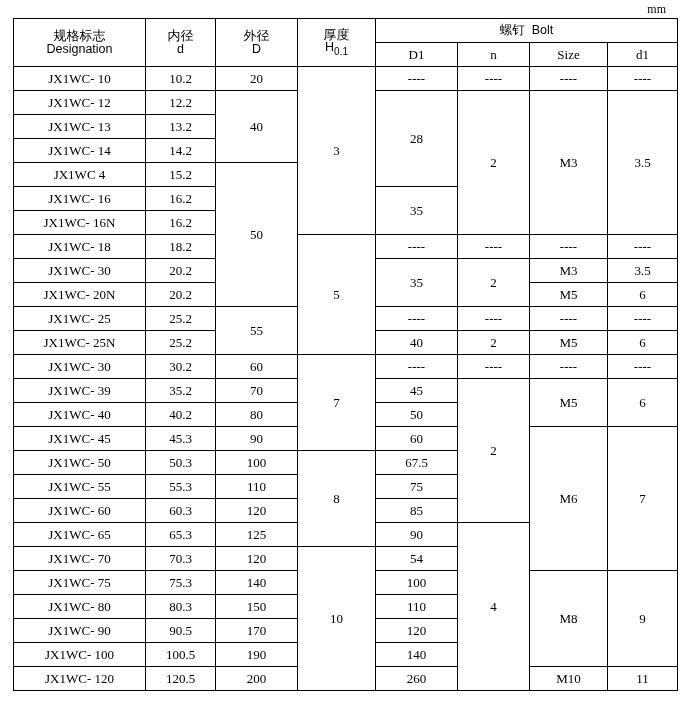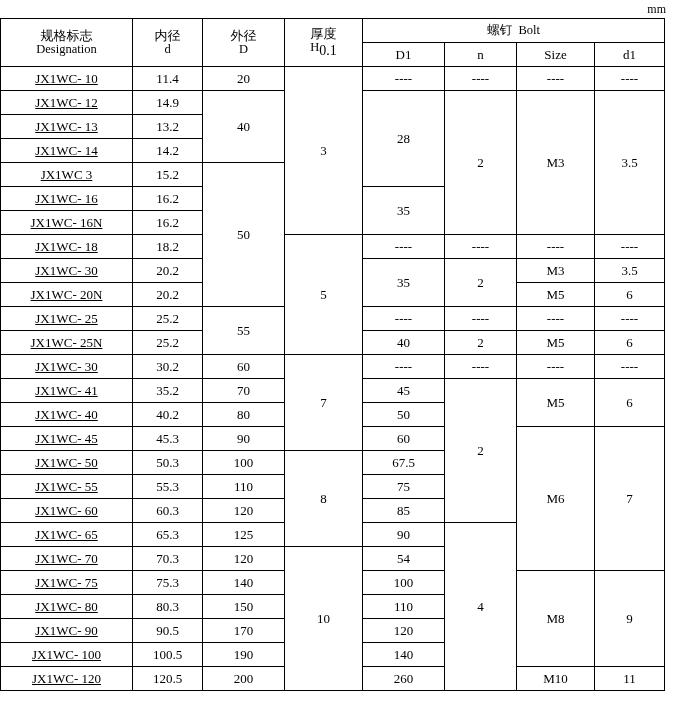--- a/index.html
+++ b/index.html
@@ -23,21 +23,21 @@
   .unit-label {
     position: absolute;
     top: 2px;
     right: 14px;
     font-size: 12px;
     font-family: "Liberation Serif", serif;
   }
   table.spec {
     position: absolute;
     top: 18px;
-    left: 0;
+    left: 13px;
     width: 664px;
     border-collapse: collapse;
     table-layout: fixed;
   }
   table.spec td, table.spec th {
     border: 1px solid #000000;
     text-align: center;
     vertical-align: middle;
     font-size: 13px;
     font-weight: normal;
@@ -47,31 +47,30 @@
     line-height: 1.05;
   }
   .hdr-cn {
     display: block;
     font-size: 13px;
     font-family: "Liberation Sans", sans-serif;
   }
   .hdr-en {
     display: block;
     font-size: 12.5px;
-    font-family: Liberation Serif, serif;
+    font-family: Liberation Sans, sans-serif;
   }
   .sub {
-    font-size: 14px;
+    font-size: 10px;
     vertical-align: sub;
   }
   td.desig {
     text-align: left;
     padding-left: 10px;
     font-size: 13px;
-    text-decoration: underline;
   }
   .col-desig { width: 132px; }
   .col-d     { width: 70px; }
   .col-D     { width: 82px; }
   .col-H     { width: 78px; }
   .col-D1    { width: 82px; }
   .col-n     { width: 72px; }
   .col-size  { width: 78px; }
   .col-d1    { width: 70px; }
   .hdr-row1 td { height: 30px; }
@@ -120,47 +119,47 @@
       <tr class="hdr-row2">
         <td>D1</td>
         <td>n</td>
         <td>Size</td>
         <td>d1</td>
       </tr>
     </thead>
     <tbody id="tbody">
         <tr>
           <td class="desig">JX1WC- 10</td>
-          <td>11.4</td>
+          <td>10.2</td>
           <td>20</td>
           <td rowspan="7">3</td>
           <td>----</td>
           <td>----</td>
           <td>----</td>
           <td>----</td>
         </tr>
         <tr>
           <td class="desig">JX1WC- 12</td>
-          <td>14.9</td>
+          <td>12.2</td>
           <td rowspan="3">40</td>
           <td rowspan="4">28</td>
           <td rowspan="6">2</td>
           <td rowspan="6">M3</td>
           <td rowspan="6">3.5</td>
         </tr>
         <tr>
           <td class="desig">JX1WC- 13</td>
           <td>13.2</td>
         </tr>
         <tr>
           <td class="desig">JX1WC- 14</td>
           <td>14.2</td>
         </tr>
         <tr>
-          <td class="desig">JX1WC 3</td>
+          <td class="desig">JX1WC 4</td>
           <td>15.2</td>
           <td rowspan="6">50</td>
         </tr>
         <tr>
           <td class="desig">JX1WC- 16</td>
           <td>16.2</td>
           <td rowspan="2">35</td>
         </tr>
         <tr>
           <td class="desig">JX1WC- 16N</td>
@@ -210,21 +209,21 @@
           <td class="desig">JX1WC- 30</td>
           <td>30.2</td>
           <td>60</td>
           <td rowspan="4">7</td>
           <td>----</td>
           <td>----</td>
           <td>----</td>
           <td>----</td>
         </tr>
         <tr>
-          <td class="desig">JX1WC- 41</td>
+          <td class="desig">JX1WC- 39</td>
           <td>35.2</td>
           <td>70</td>
           <td>45</td>
           <td rowspan="6">2</td>
           <td rowspan="2">M5</td>
           <td rowspan="2">6</td>
         </tr>
         <tr>
           <td class="desig">JX1WC- 40</td>
           <td>40.2</td>

